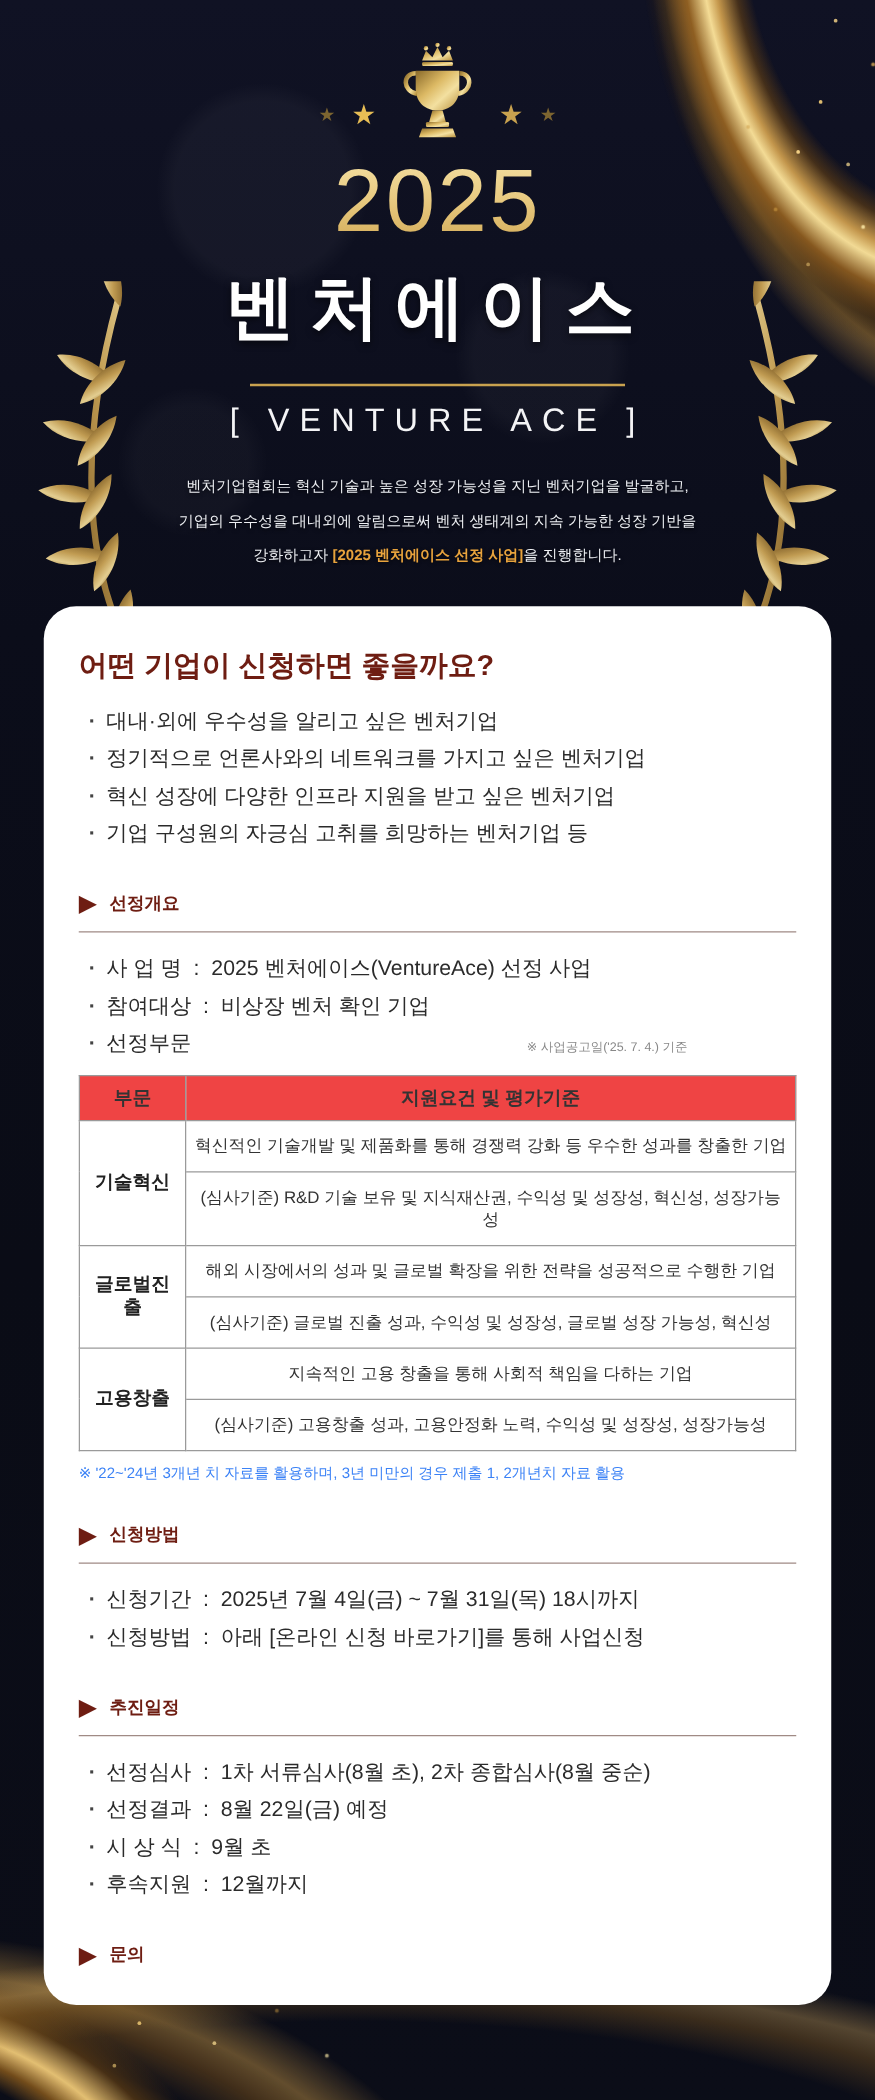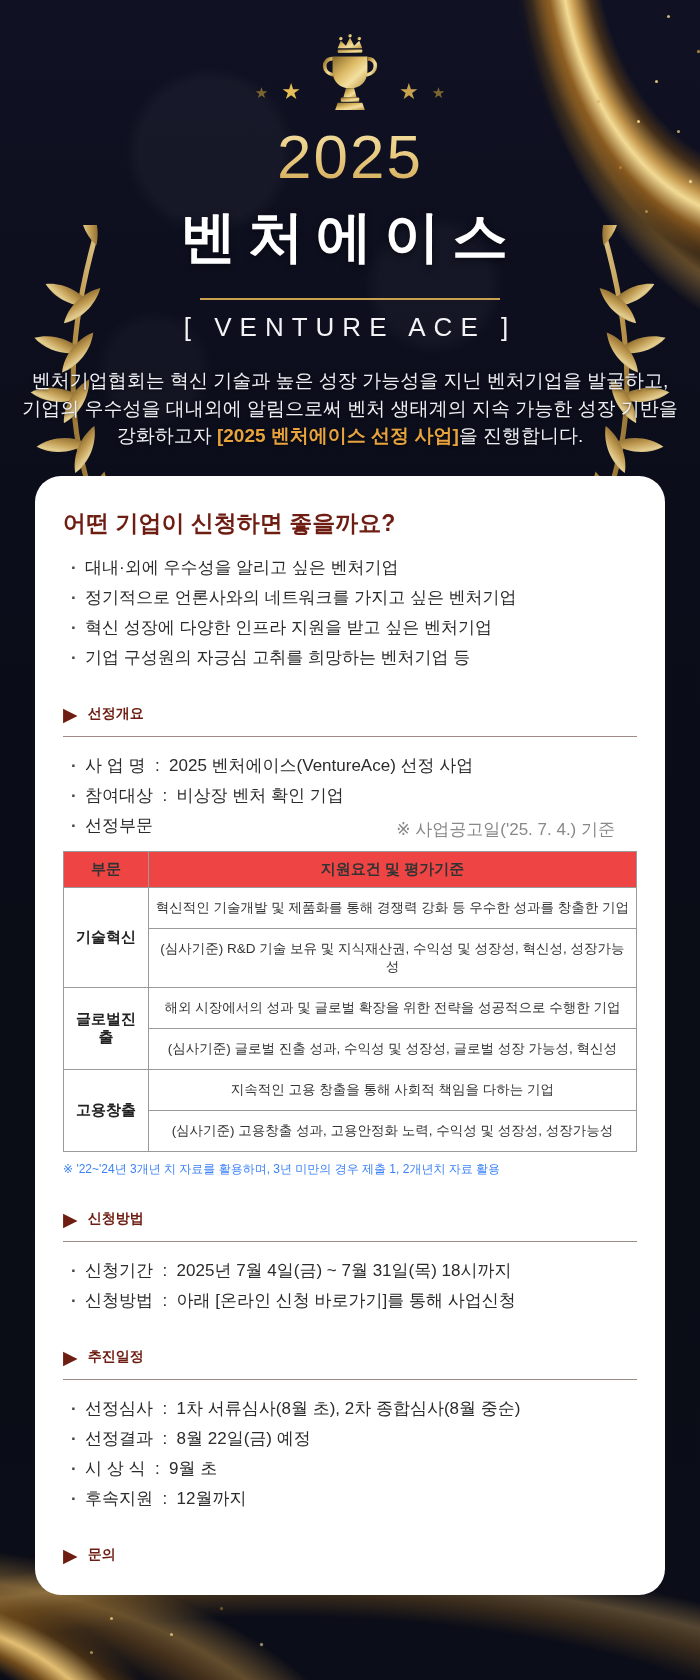--- a/index.html
+++ b/index.html
@@ -38,45 +38,45 @@
   .laurel{position:absolute;top:225px;width:160px;height:345px;opacity:.95;}
   .laurel-left{left:-6px;}
   .laurel-right{right:-6px;transform:scaleX(-1);}
   
   .hero{position:relative;text-align:center;padding-top:34px;color:#fff;}
   .trophy-row{display:flex;align-items:center;justify-content:center;gap:13px;height:84px;}
   .st{line-height:1;transform:translateY(16px);}
   .st-dim{font-size:15px;color:#7d6530;}
   .st-bright{font-size:22px;color:#e7bd55;}
   .st-mid{font-size:22px;color:#c9a24f;}
-  .year{font-size:62px;line-height:1;font-weight:500;letter-spacing:2px;margin-top:8px;
+  .year{font-size:71px;line-height:1;font-weight:500;letter-spacing:2px;margin-top:8px;
     background:linear-gradient(180deg,#f3dfa2 0%,#e9cb82 45%,#d3ab58 100%);
     -webkit-background-clip:text;background-clip:text;color:transparent;}
   .kr-title{font-size:56px;font-weight:800;letter-spacing:12px;margin-top:12px;color:#ffffff;
     text-shadow:0 2px 6px rgba(0,0,0,.55);}
   .gold-rule{width:300px;height:2px;margin:22px auto 12px;background:#c9a24f;border:none;}
   .en-title{font-size:26px;font-weight:300;letter-spacing:8px;color:#f4f4f6;}
-  .intro{margin-top:24px;font-size:19px;line-height:27.5px;color:#eef0f4;
+  .intro{margin-top:24px;font-size:12px;line-height:27.5px;color:#eef0f4;
     text-shadow:0 1px 3px rgba(0,0,0,.6);}
   .hl{color:#e8a33d;font-weight:700;}
   
   .card{position:relative;width:574px;margin:26px auto 0;background:#ffffff;border-radius:26px;
     padding:26px 28px 30px;color:#2a2a2a;}
   .q-title{font-size:23px;font-weight:800;color:#6e1d12;margin:6px 0 14px;}
   .sec{margin-top:32px;}
   .sec-head{display:flex;align-items:center;gap:10px;}
   .tri{color:#6e1d12;font-size:19px;line-height:1;}
   .sec-title{font-size:14px;font-weight:800;color:#6e1d12;margin:0;}
   .sec-rule{border:none;border-top:1px solid #a08a85;margin:12px 0 14px;}
   .blist{list-style:none;margin:0;padding:0 0 0 6px;}
   .blist li{position:relative;padding-left:16px;font-size:17px;line-height:30px;color:#2b2b2b;
     white-space:pre-wrap;}
   .blist li::before{content:"·";position:absolute;left:2px;top:0;color:#444;font-weight:700;}
   .li-note{display:flex;align-items:flex-end;}
-  .note{margin-left:auto;margin-right:22px;font-size:17px;color:#888;line-height:22px;}
+  .note{margin-left:auto;margin-right:87px;font-size:10px;color:#888;line-height:22px;}
   
   table.crit{width:100%;border-collapse:collapse;margin-top:10px;}
   .crit th,.crit td{border:1px solid #9a9a9a;}
   .crit th{background:#ef4444;font-size:15px;font-weight:700;color:#333;padding:8px 4px;}
   .crit td{font-size:13.5px;color:#333;text-align:center;padding:11px 6px;line-height:18px;}
   .crit td.cat{font-size:15px;font-weight:700;width:72px;color:#222;}
   .footnote{margin-top:9px;font-size:12px;color:#3b82f6;}
 </style>
 </head>
 <body>

